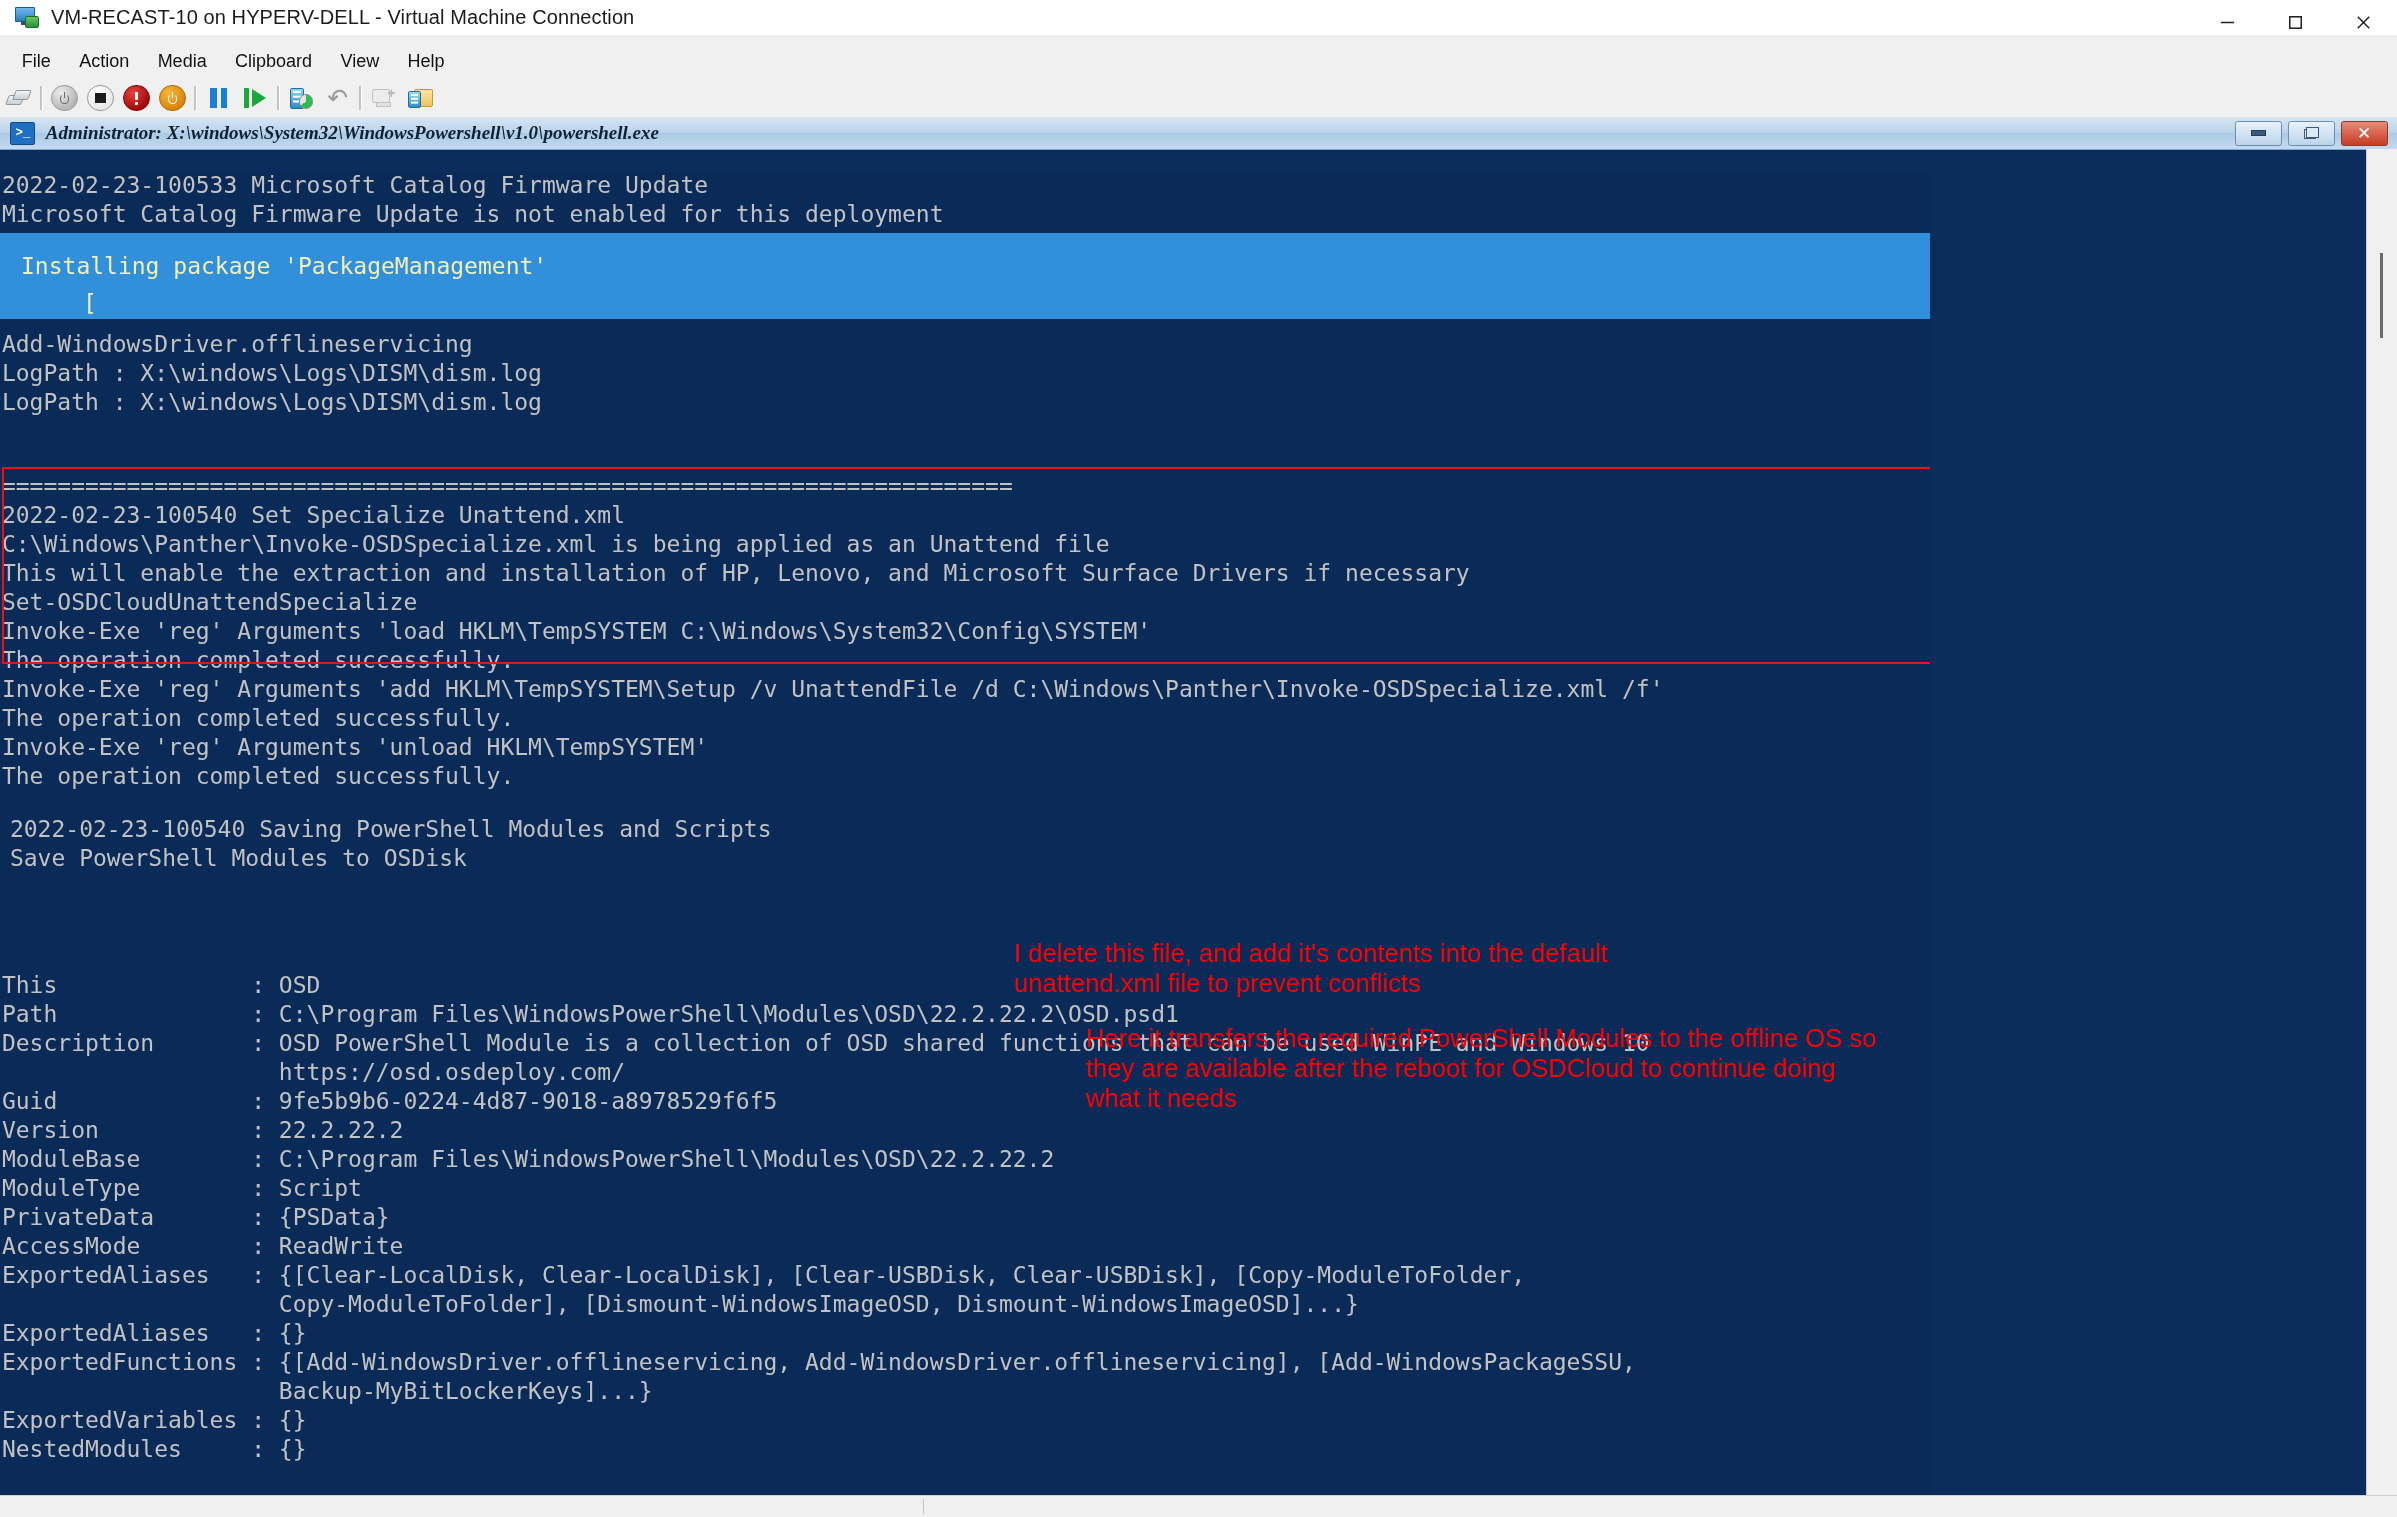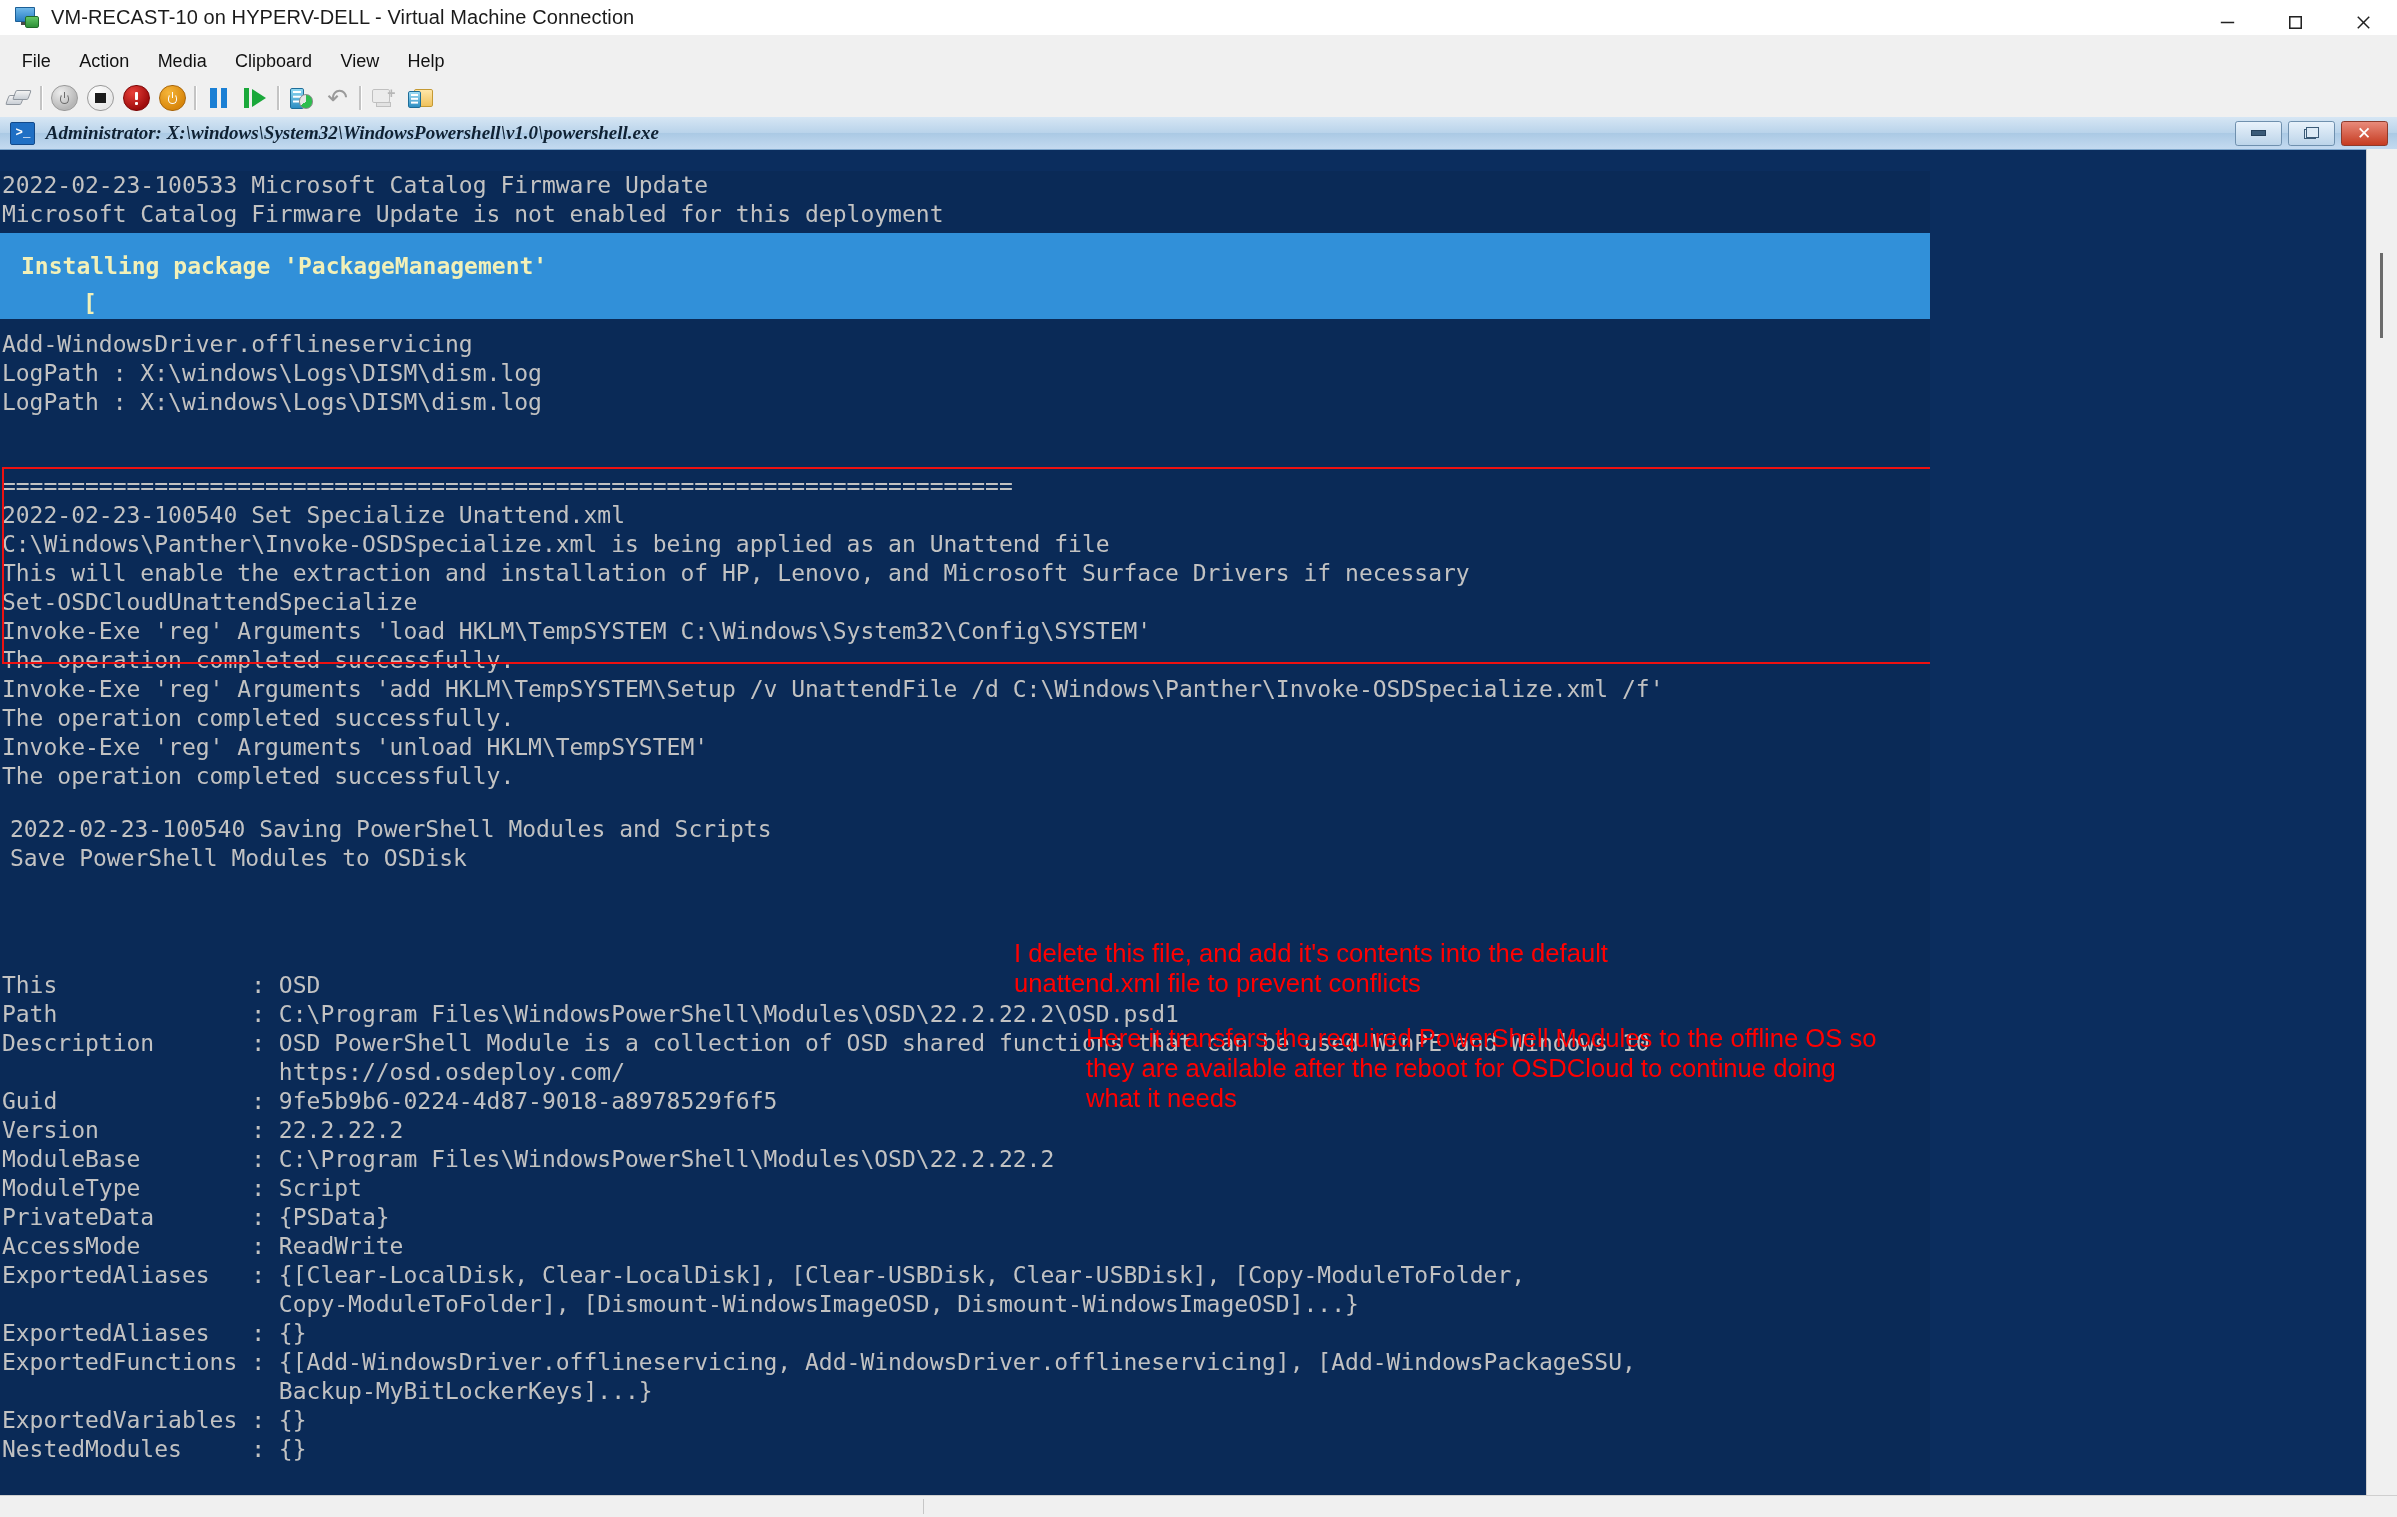--- a/index.html
+++ b/index.html
@@ -132,21 +132,21 @@
   }
   .cyan{color:#4fe0e8;}
   .gray{color:#a9a9a9;}
   .white{color:#eaeaea;}
 
   
   .progress{
     position:absolute;left:0;top:0;width:2367px;
     background:#3190d9;
   }
-  .progress .line{color:#f2f0b8;font-weight:bold;}
+  .progress .line{color:#f2f0b8;}
 
   
   .redbox{
     position:absolute;border:2.8px solid #ee1111;pointer-events:none;
   }
   .annot{
     position:absolute;color:#ff0000;font-family:"Liberation Sans", sans-serif;
     font-size:25.6px;line-height:30px;font-weight:normal;white-space:pre-line;
   }
   .arrow{position:absolute;}

